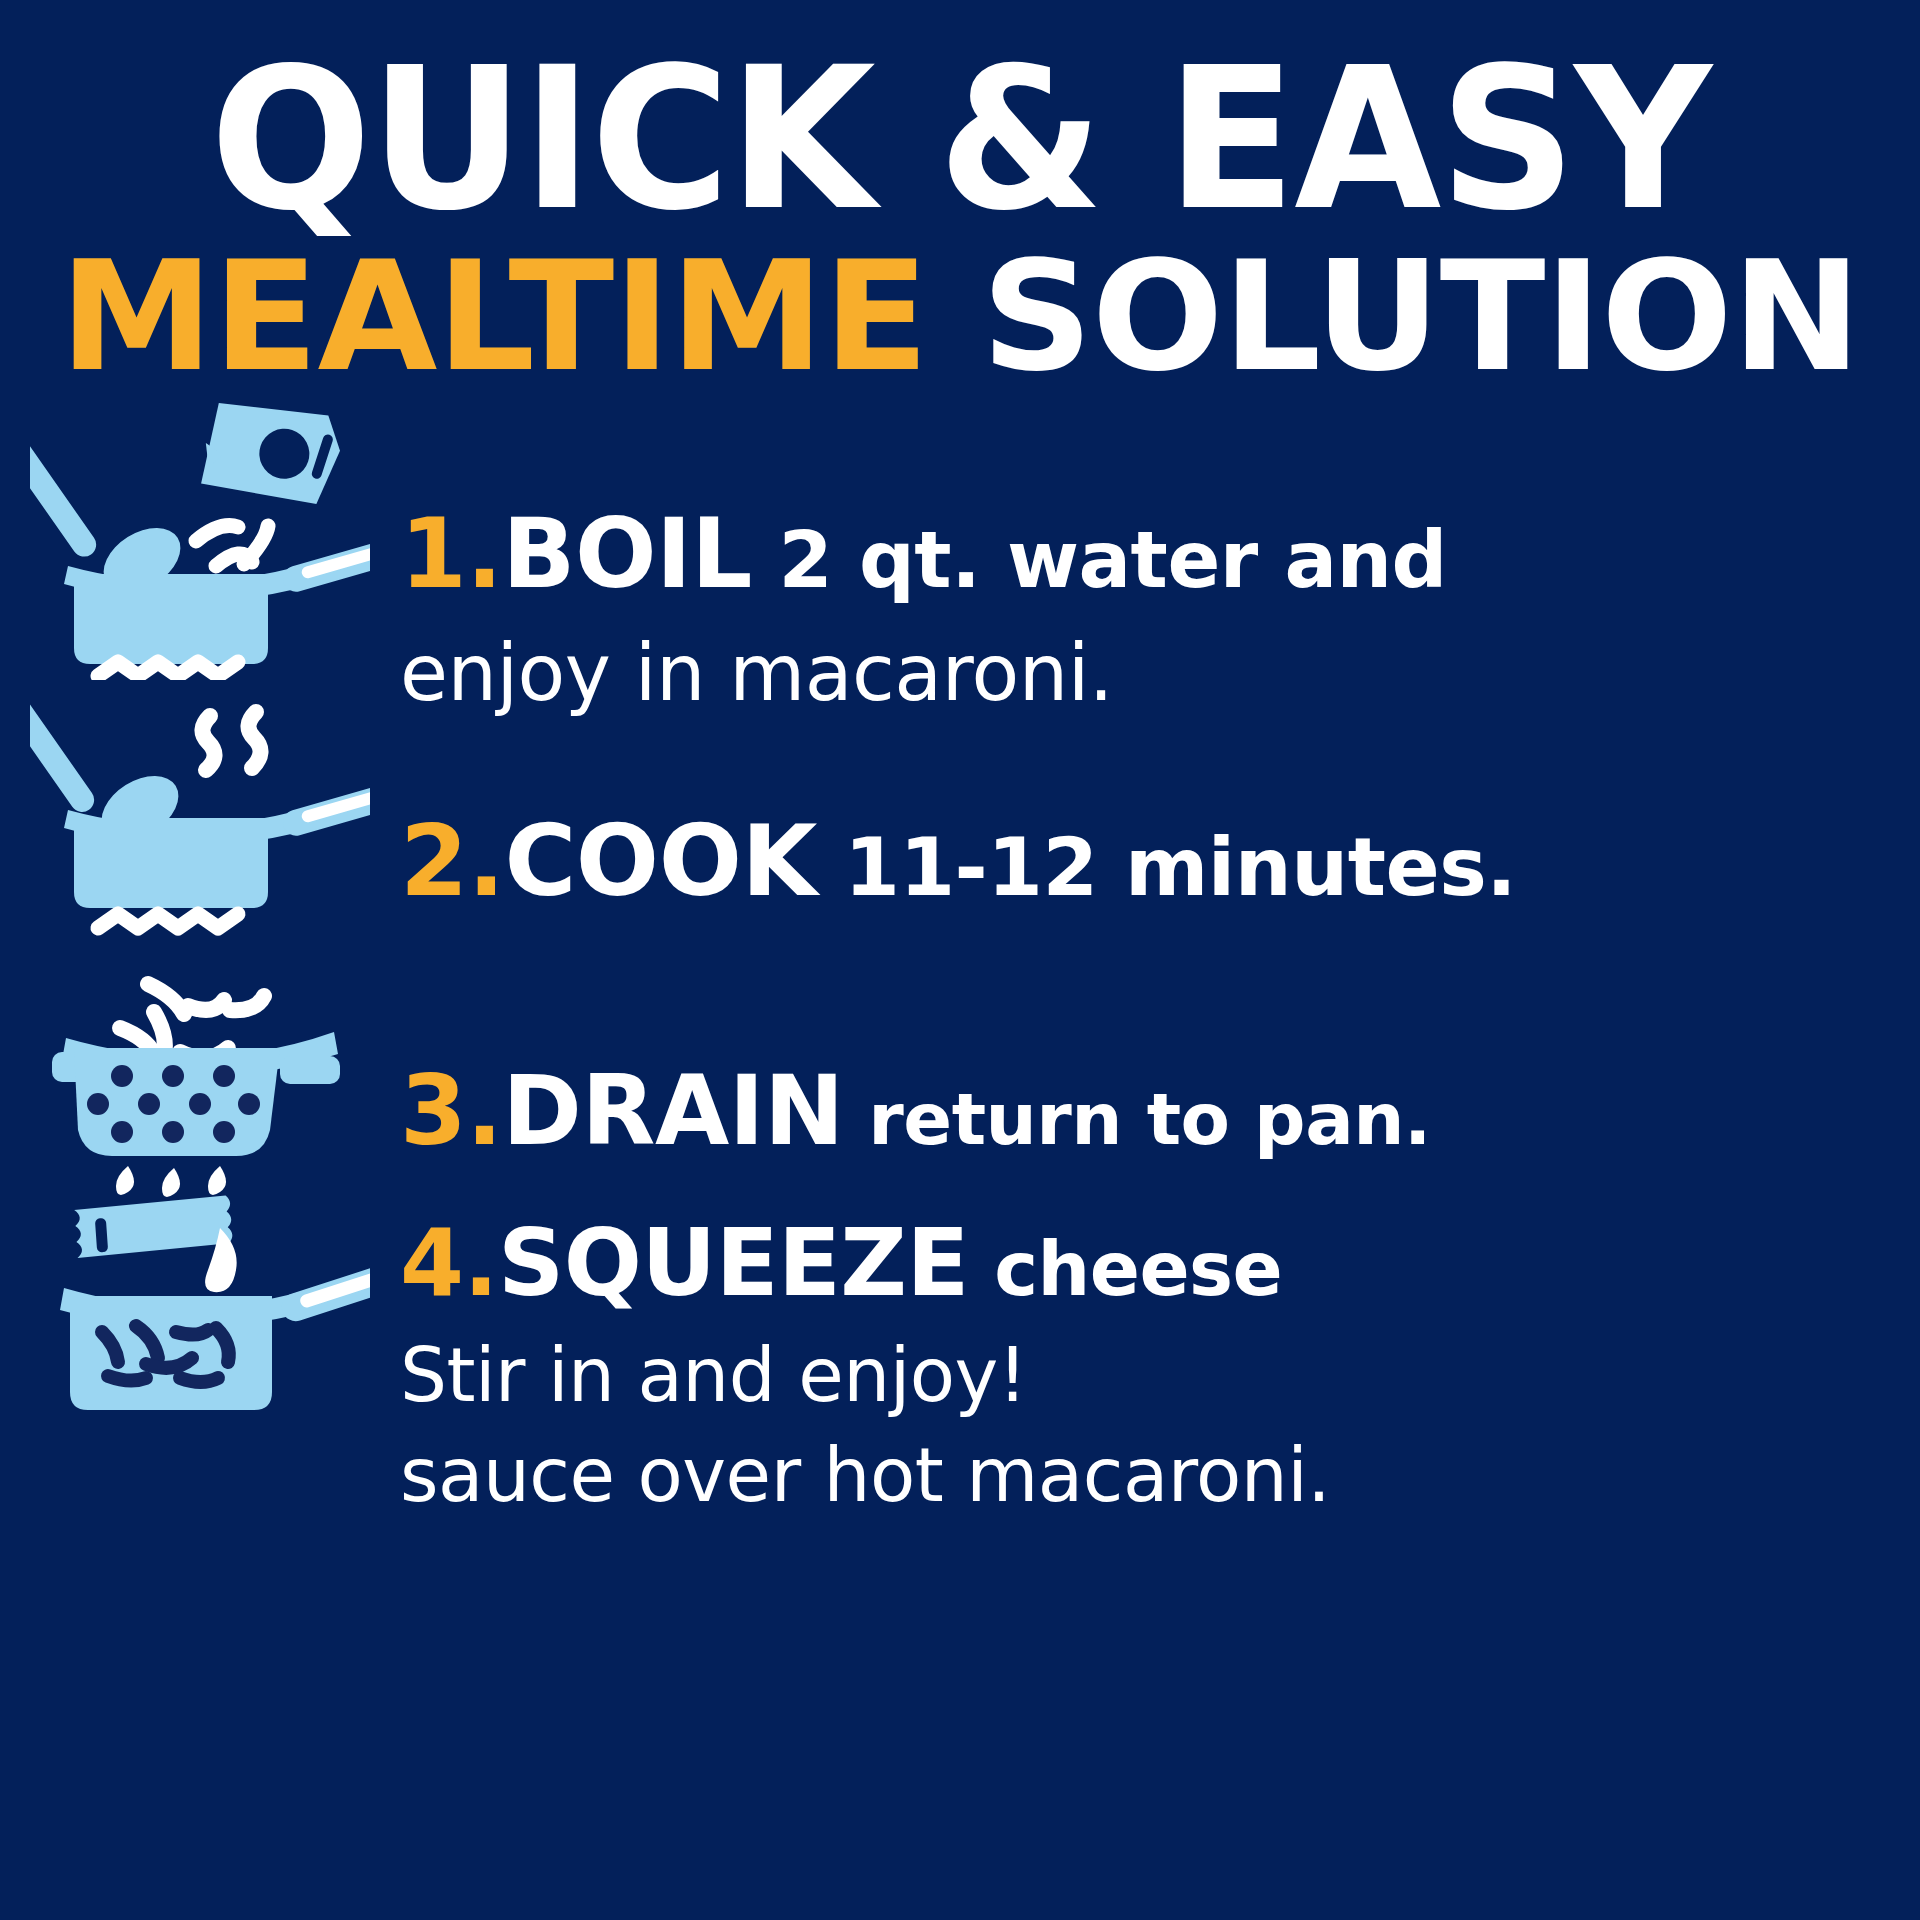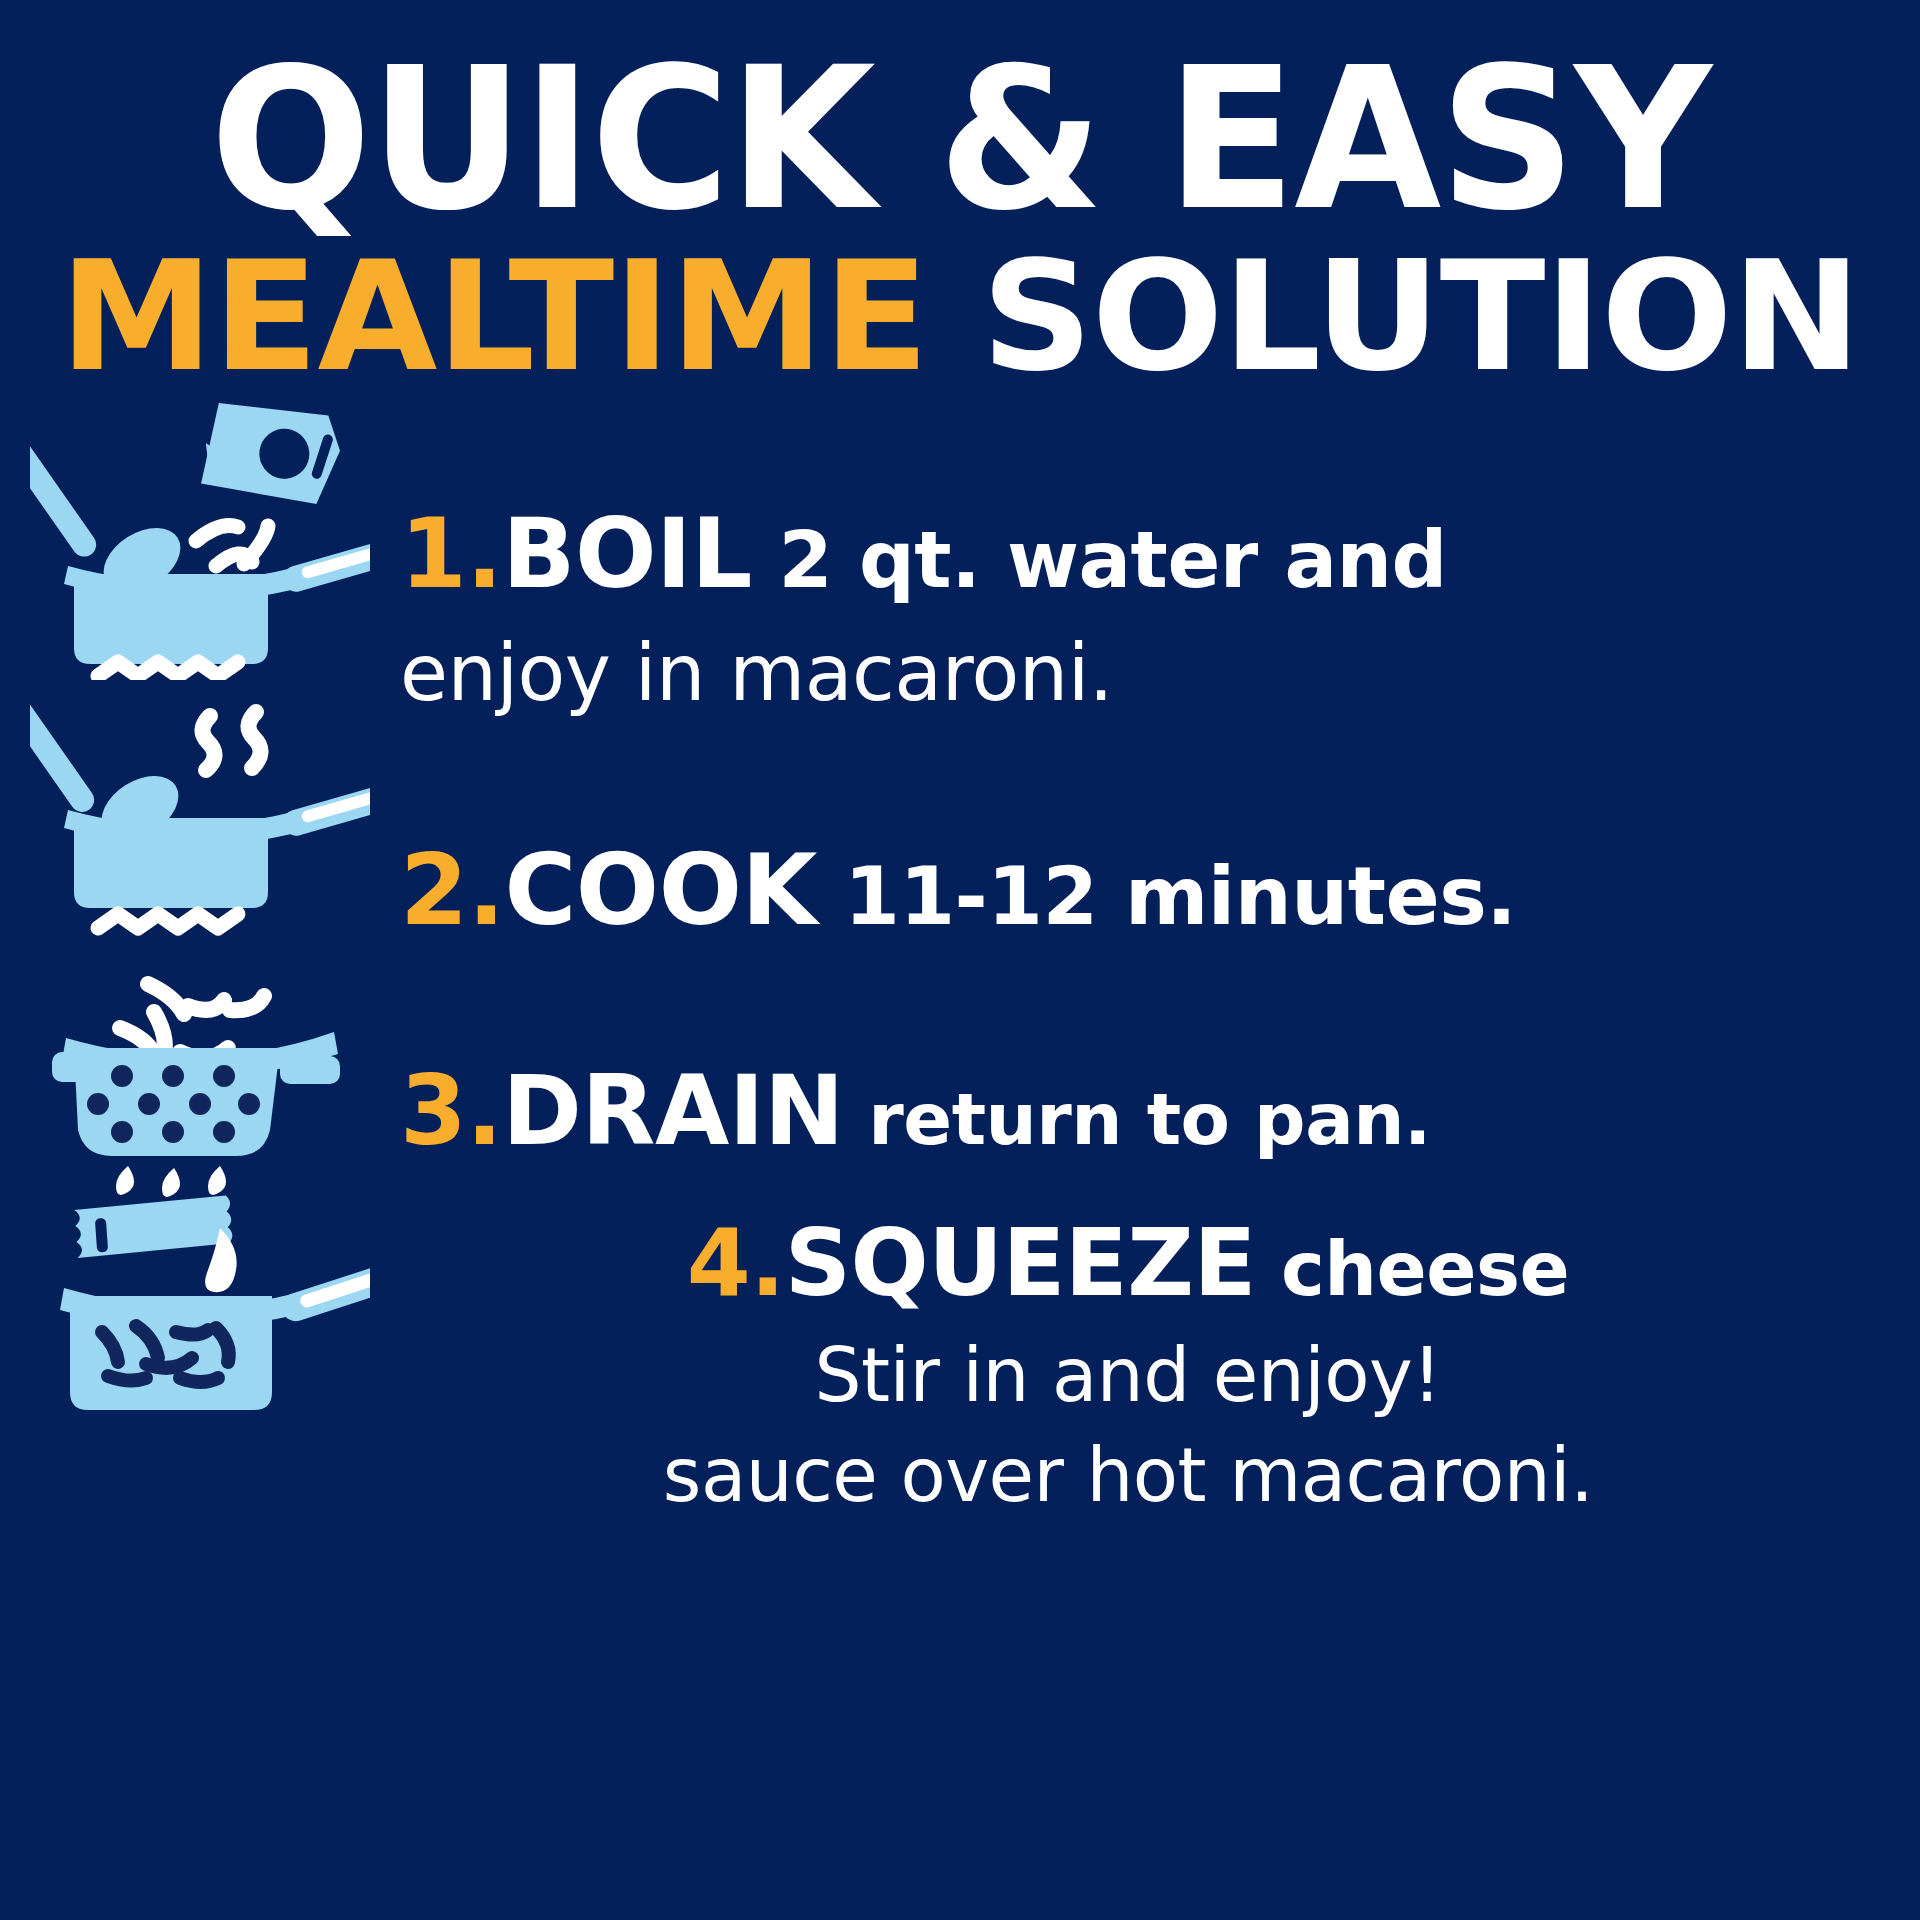--- a/index.html
+++ b/index.html
@@ -76,25 +76,25 @@
     font-weight:bold;
   }
   .rest{
     color:#FFFFFF;
     font-weight:bold;
   }
 
   
   .s1 .line{ font-size:78px; line-height:1.38; letter-spacing:-0.5px; }
   .s1 .num,.s1 .verb{ font-size:96px; }
-  .s2 .line{ font-size:80px; line-height:1.3; letter-spacing:-0.5px;margin-top:29px; }
+  .s2 .line{ font-size:80px; line-height:1.3; letter-spacing:-0.5px; }
   .s2 .num,.s2 .verb{ font-size:98px; }
   .s3 .line{ font-size:72px; line-height:1.3; letter-spacing:-0.5px; }
   .s3 .num,.s3 .verb{ font-size:96px; }
-  .s4 .line{ font-size:74px; line-height:1.35; letter-spacing:-0.5px;text-align:center; }
+  .s4 .line{ font-size:74px; line-height:1.35; letter-spacing:-0.5px; }
   .s4 .num,.s4 .verb{ font-size:92px; }
 
   .line{ display:block; white-space:nowrap; }
 
   
   #step-1{ top:0px; }
   #step-2{ top:300px; }
   #step-3{ top:580px;align-items:center; }
   #step-4{ top:800px; }
 

